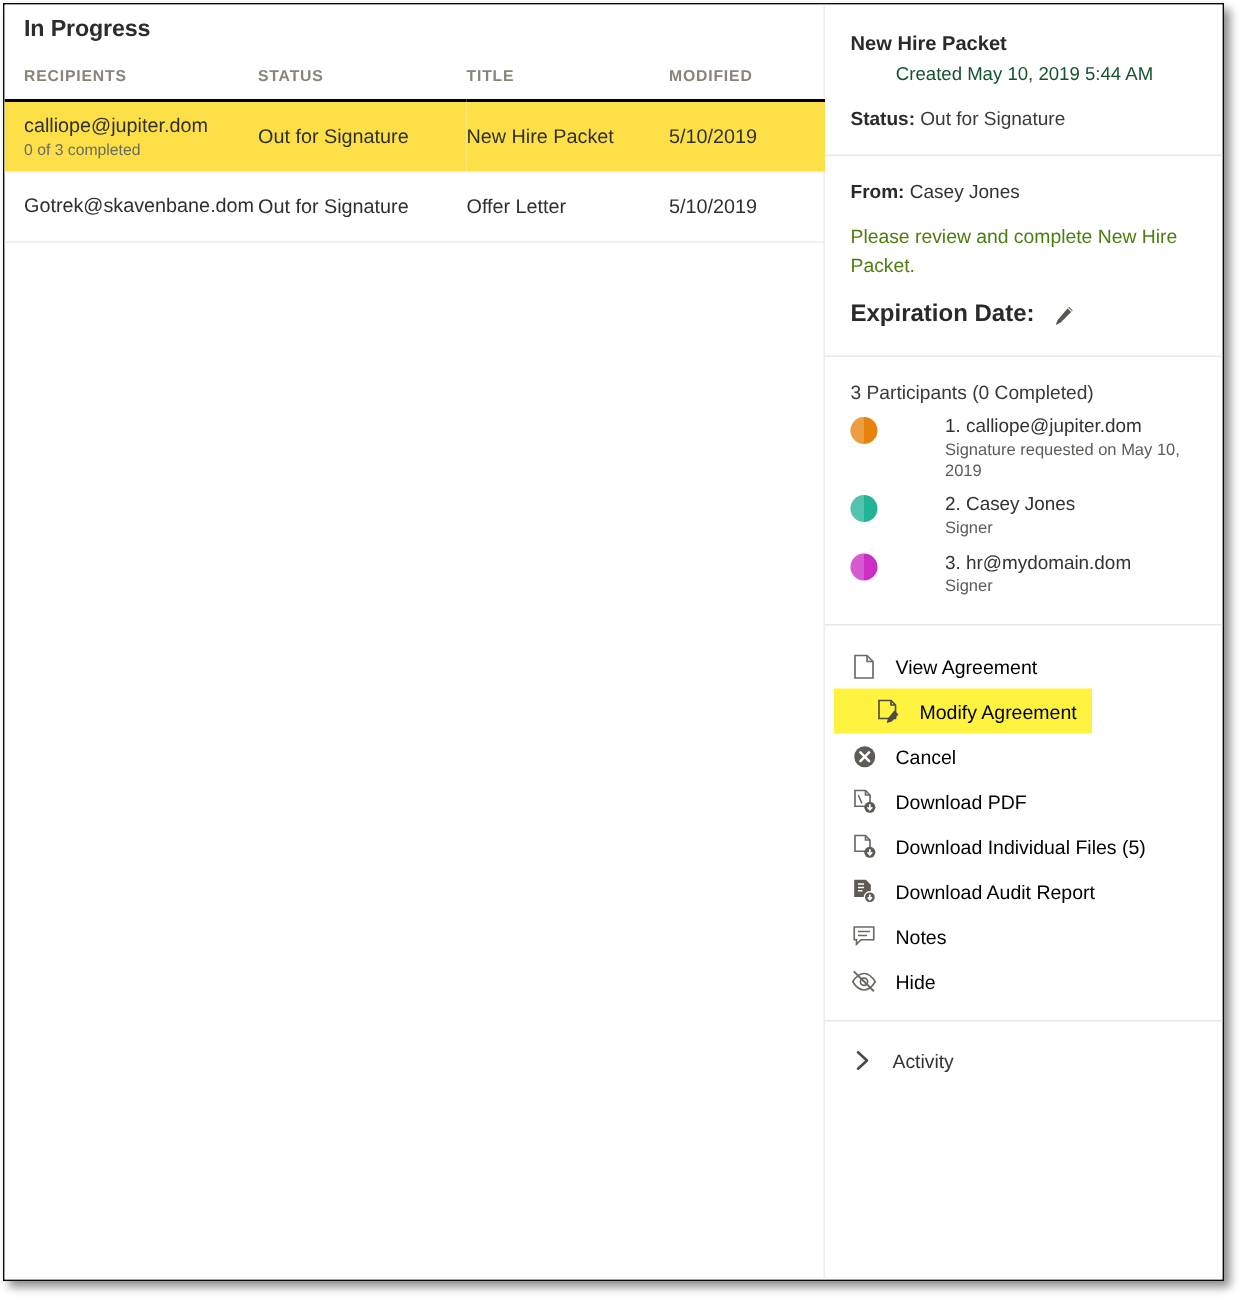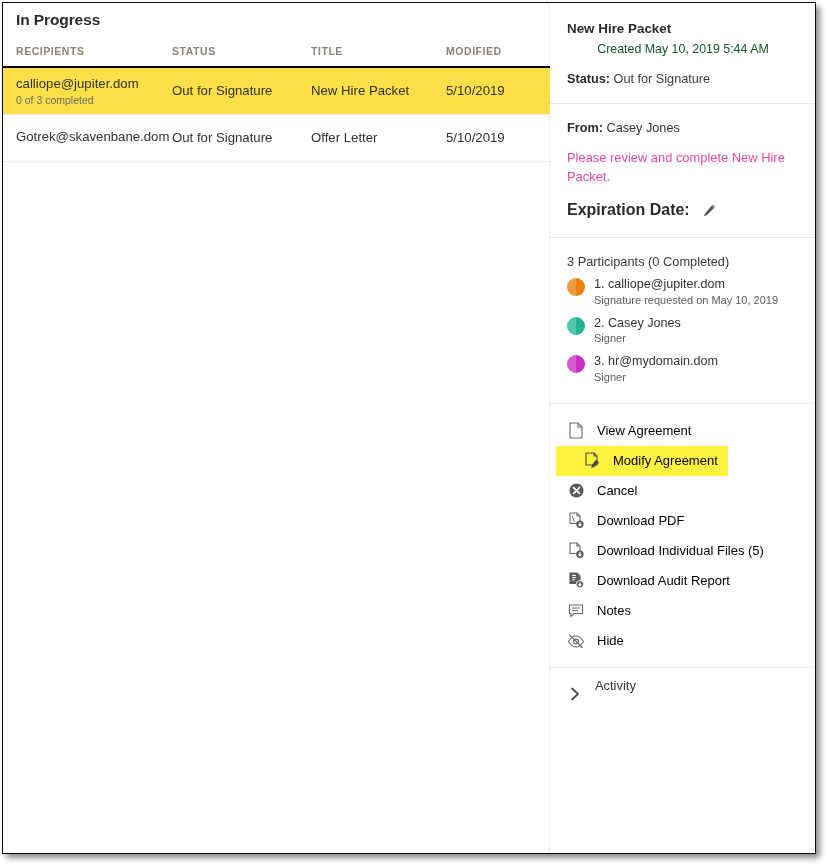--- a/index.html
+++ b/index.html
@@ -141,21 +141,21 @@
   .status-line .lbl { font-weight: bold; color: #2c2a28; }
 
   .from-line {
     font-size: 12.7px;
     margin-top: 17px;
   }
   .from-line .lbl { font-weight: bold; color: #2c2a28; }
 
   .message-line {
     font-size: 12.9px;
-    color: #ec4899;
+    color: #4d7c0f;
     margin-top: 14px;
     line-height: 1.42;
     max-width: 232px;
   }
 
   .expiration-line {
     font-size: 16px;
     font-weight: bold;
     color: #2c2a28;
     margin-top: 15px;
@@ -184,21 +184,21 @@
     position: relative;
     overflow: hidden;
   }
   .avatar::after {
     content: "";
     position: absolute;
     left: 0; top: 0;
     width: 50%; height: 100%;
     background: rgba(255,255,255,0.22);
   }
-  .p-text { line-height: 1.25; }
+  .p-text { line-height: 1.25; margin-left: 36px; }
   .p-name { font-size: 12.6px; color: #35322f; display: block; }
   .p-sub {
     font-size: 11px;
     color: #5f5c58;
     display: block;
     margin-top: 1px;
   }
   .participants-block { padding-bottom: 18px; }
 
   
@@ -229,20 +229,21 @@
     margin-left: 6px;
     padding-left: 27px;
     padding-right: 10px;
     height: 30px;
     box-sizing: border-box;
   }
   .action-row-wrap { display: block; }
 
   .activity-row {
     display: flex;
+    align-items: center;
     height: 32px;
     padding-left: 17px;
     margin-top: 10px;
   }
   .activity-row .chev {
     width: 16px; flex: 0 0 16px;
     margin-right: 12px;
     display:flex; align-items:center; justify-content:center;
   }
   .activity-row .lbl2 { font-size: 12.9px; color: #35322f; }

